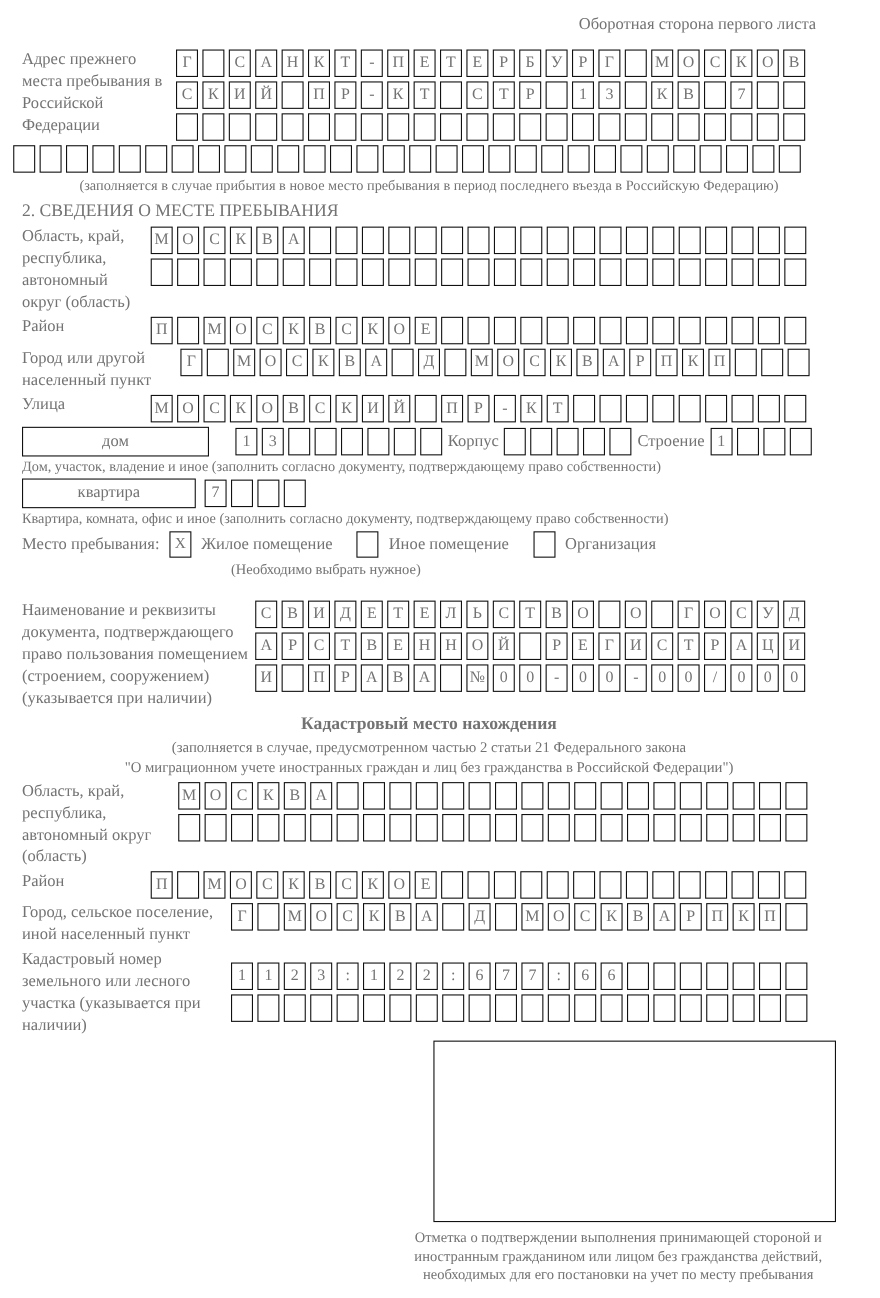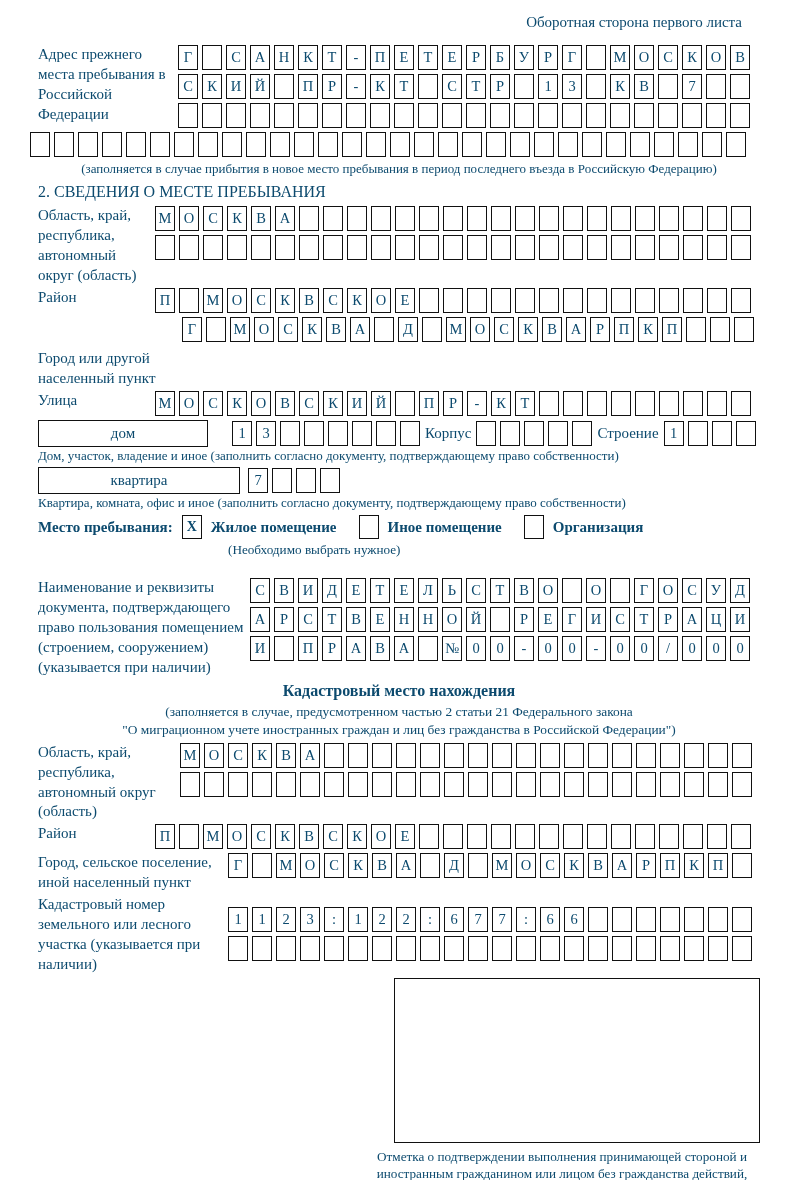--- a/index.html
+++ b/index.html
@@ -1,50 +1,50 @@
 <!DOCTYPE html>
 <html><head>
 <meta charset="utf-8">
 <style>
   html,body{margin:0;padding:0;background:#fff;}
   .page{
     width:800px;height:1180px;box-sizing:border-box;
-    padding:14px 40px 0 38px;
+    padding:14px 40px 0 20px;
     font-family:"Liberation Serif","DejaVu Serif",serif;
-    color:#0c4a6e;background:#fff;overflow:hidden;position:relative;
+    color:#737373;background:#fff;overflow:hidden;position:relative;
   }
   .hdr-note{font-size:15px;text-align:right;margin:0 18px 14px 0;}
   .line{display:flex;align-items:flex-start;}
   .vcenter{align-items:center;}
   .lbl{font-size:15px;line-height:1.33;flex:none;}
-  .w140{width:140px;} .w117{width:117px;} .w144{width:144px;margin-top:32px;}
+  .w140{width:140px;} .w117{width:117px;} .w144{width:144px;}
   .w212{width:212px;} .w142{width:142px;} .w190{width:190px;}
   .rows{display:flex;flex-direction:column;}
   .cells{display:flex;gap:4px;flex:none;}
   .rows .cells{margin-bottom:4px;}
   .cell{
     width:20px;height:25px;flex:none;border:1.5px solid #111;box-sizing:border-box;
     display:flex;align-items:center;justify-content:center;font-size:14.5px;
   }
   .overflow-row{margin-left:-8px;margin-bottom:4px;}
   .caption{font-size:13px;line-height:1.3;margin:1px 0 3px;}
   .center{text-align:center;}
   .sec-title{font-weight:normal;font-size:16px;text-align:left;margin:5px 0 5px;}
   .wide-box{
     border:1.5px solid #111;height:27px;box-sizing:border-box;flex:none;
     display:flex;align-items:center;justify-content:center;font-size:15px;
   }
   .dom-box{width:170px;margin-right:24px;}
-  .kv-box{width:202px;margin-right:8px;}
+  .kv-box{width:158px;margin-right:8px;}
   .inline-lbl{font-size:15px;margin:0 5px;flex:none;}
   .checkbox{
     width:20px;height:24px;border:1.5px solid #111;box-sizing:border-box;flex:none;
     display:inline-flex;align-items:center;justify-content:center;font-size:14px;
   }
-  .mesto-line{margin-top:2px;font-weight:bold;}
+  .mesto-line{margin-top:2px;}
   .mesto-line .lead{font-size:15px;margin-right:9px;}
   .opt-label{font-size:15px;margin:0 22px 0 9px;}
   .note{font-size:13.2px;margin:3px 0 20px 190px;}
   .dok-line{margin-top:4px;}
   .fact-title{font-weight:bold;font-size:16px;text-align:center;margin:4px 0 3px;}
   .fact-cap{font-size:13.4px;text-align:center;line-height:1.33;}
   .kadastr-rows{margin-top:12px;}
   .stamp-box{width:366px;height:165px;border:1.5px solid #111;margin:3px 0 0 auto;box-sizing:border-box;}
   .stamp-caption{
     width:396px;margin:5px 0 0 auto;text-align:center;

